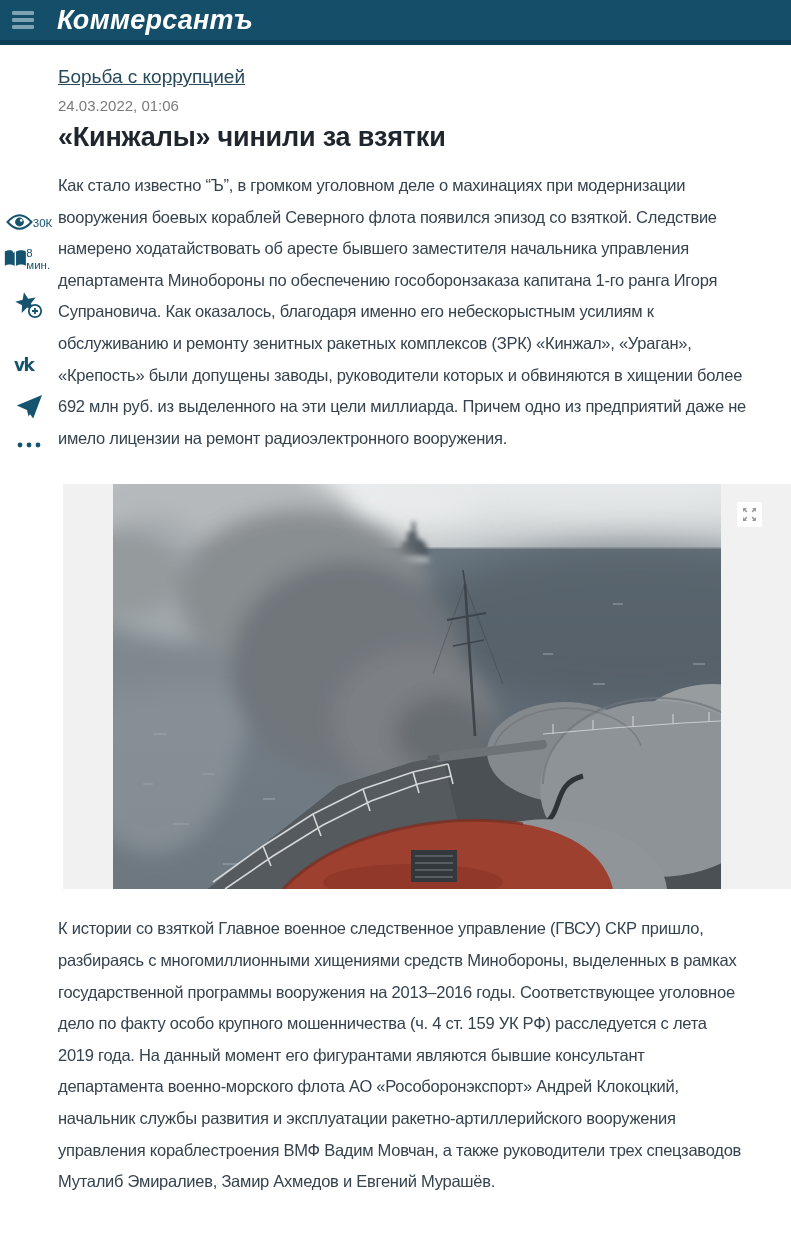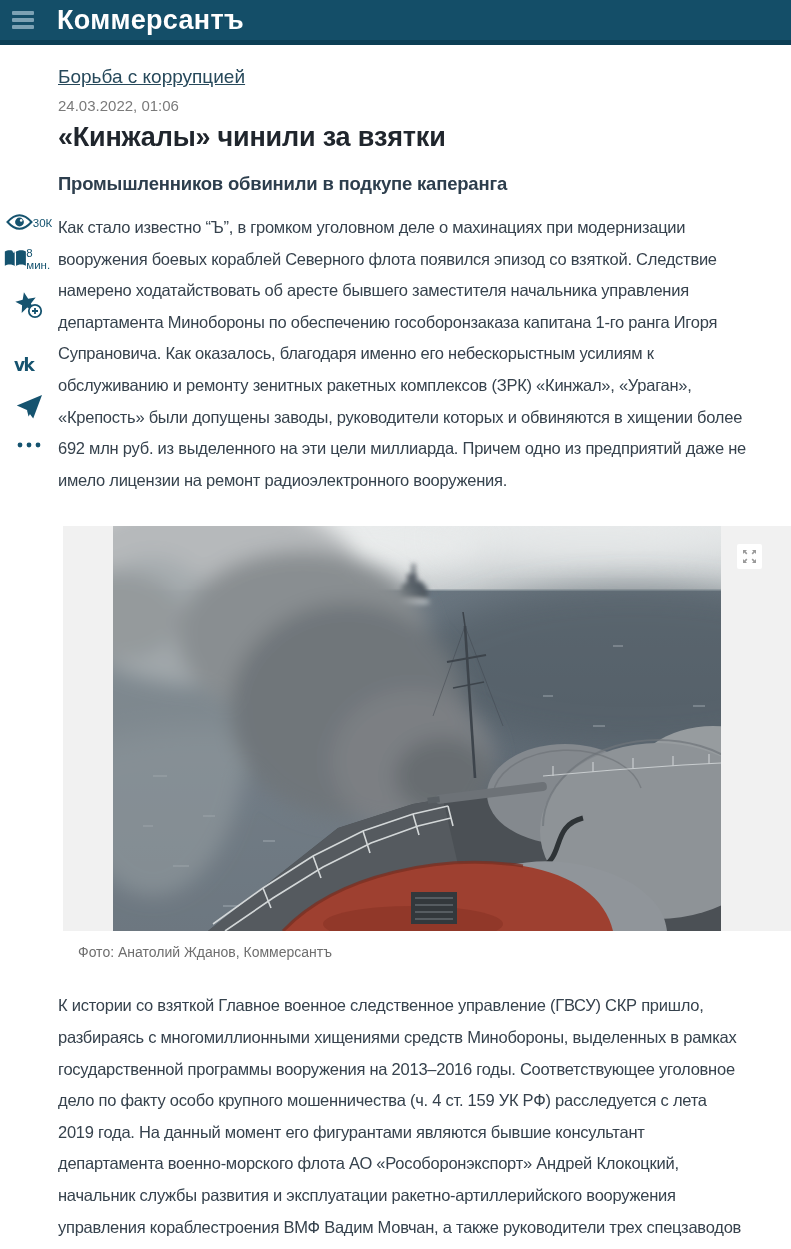--- a/index.html
+++ b/index.html
@@ -8,21 +8,21 @@
     width: 791px; height: 1249px; overflow: hidden; position: relative;
     font-family: "Liberation Sans", sans-serif;
   }
 
   
   .topbar { height: 40px; background: #144e68; display: flex; align-items: center; }
   .topbar-edge { height: 5px; background: #0c3e55; }
   .burger { margin-left: 12px; width: 22px; cursor: pointer; display: block; }
   .burger span { display: block; height: 4px; background: #7da2b4; margin-bottom: 3px; border-radius: 1px; }
   .burger span:last-child { margin-bottom: 0; }
-  .logo { color: #ffffff; font-weight: bold; font-size: 27px; margin-left: 23px; letter-spacing: 0.3px; cursor: pointer; }
+  .logo { color: #ffffff; font-weight: bold; font-size: 27px; margin-left: 23px; letter-spacing: 0.3px; cursor: pointer; font-style: italic; }
 
   
   .article { position: relative; padding: 0 45px 0 58px; }
   .rubric { display: inline-block; margin-top: 21px; font-size: 19px; color: #27495b; text-decoration: underline; cursor: pointer; }
   .pubdate { margin-top: 9px; font-size: 15px; color: #7a7a7a; }
   h1.title { margin-top: 8px; font-size: 27px; line-height: 31px; color: #20262d; letter-spacing: -0.2px; }
   h2.subtitle { margin-top: 20px; font-size: 18.5px; color: #2d3e4d; letter-spacing: -0.2px; }
   .para { margin-top: 17px; font-size: 16.5px; line-height: 31.6px; color: #36424d; letter-spacing: -0.25px; max-width: 688px; }
 
   
@@ -55,21 +55,20 @@
   <div class="logo">Коммерсантъ</div>
 </header>
 <div class="topbar-edge"></div>
 
 <main class="article">
 
   <a class="rubric">Борьба с коррупцией</a>
   <div class="pubdate">24.03.2022, 01:06</div>
 
   <h1 class="title">«Кинжалы» чинили за взятки</h1>
-  <h2 class="subtitle">Промышленников обвинили в подкупе каперанга</h2>
 
   
   <aside class="rail">
     <div class="stat">
       <svg class="railicon" width="27" height="18" viewBox="0 0 27 18">
         <path d="M1.5,9 Q13.5,-4.5 25.5,9 Q13.5,22.5 1.5,9 Z" fill="none" stroke="#15536f" stroke-width="2"></path>
         <circle cx="13.5" cy="9" r="4.4" fill="#15536f"></circle>
         <circle cx="15.2" cy="7.4" r="1.3" fill="#ffffff"></circle>
       </svg>
       <span class="stat-label">30К</span>
@@ -214,19 +213,18 @@
       </svg>
       <button class="expand-btn">
         <svg width="15" height="15" viewBox="0 0 15 15">
           <path d="M1,5 L1,1 L5,1 L3.6,2.4 L5.4,4.2 L4.2,5.4 L2.4,3.6 Z" fill="#9a9a9a"></path>
           <path d="M10,1 L14,1 L14,5 L12.6,3.6 L10.8,5.4 L9.6,4.2 L11.4,2.4 Z" fill="#9a9a9a"></path>
           <path d="M14,10 L14,14 L10,14 L11.4,12.6 L9.6,10.8 L10.8,9.6 L12.6,11.4 Z" fill="#9a9a9a"></path>
           <path d="M5,14 L1,14 L1,10 L2.4,11.4 L4.2,9.6 L5.4,10.8 L3.6,12.6 Z" fill="#9a9a9a"></path>
         </svg>
       </button>
     </div>
-    <figcaption>Фото: Анатолий Жданов, Коммерсантъ</figcaption>
   </figure>
 
   
   <p class="para body-para">К истории со взяткой Главное военное следственное управление (ГВСУ) СКР пришло, разбираясь с многомиллионными хищениями средств Минобороны, выделенных в рамках государственной программы вооружения на 2013–2016 годы. Соответствующее уголовное дело по факту особо крупного мошенничества (ч. 4 ст. 159 УК РФ) расследуется с лета 2019 года. На данный момент его фигурантами являются бывшие консультант департамента военно-морского флота АО «Рособоронэкспорт» Андрей Клокоцкий, начальник службы развития и эксплуатации ракетно-артиллерийского вооружения управления кораблестроения ВМФ Вадим Мовчан, а также руководители трех спецзаводов Муталиб Эмиралиев, Замир Ахмедов и Евгений Мурашёв.</p>
 
 </main>
 
 </body></html>

